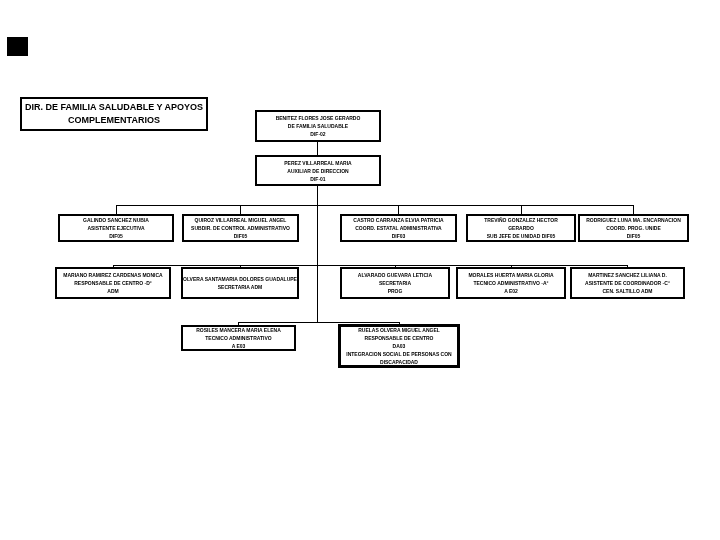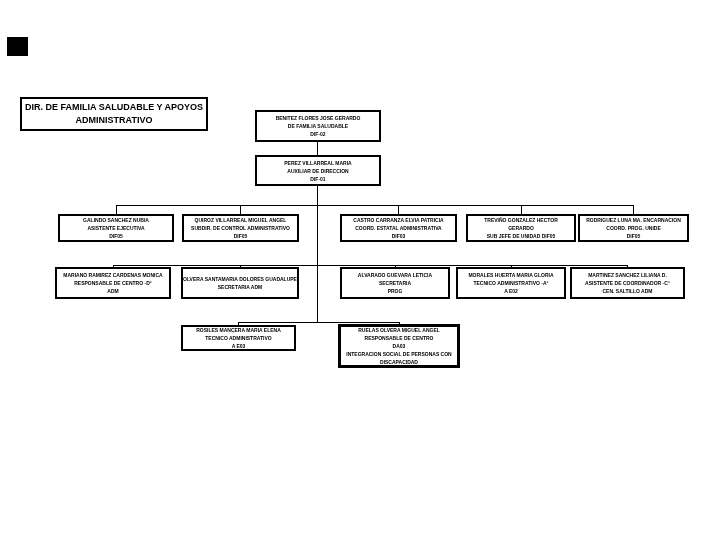--- a/index.html
+++ b/index.html
@@ -25,21 +25,21 @@
 </style>
 </head>
 <body>
 
 <div class="stage">
 
   <div class="corner-mark"></div>
 
   <div class="title-box">
     <div class="tln">DIR. DE FAMILIA SALUDABLE Y APOYOS</div>
-    <div class="tln">ADMINISTRATIVO</div>
+    <div class="tln">COMPLEMENTARIOS</div>
   </div>
 
   <div class="vline" style="left:317px;top:142px;width:1px;height:13px;"></div>
   <div class="vline" style="left:317px;top:186px;width:1px;height:136px;"></div>
 
   <div class="hline" style="left:116px;top:205px;width:518px;height:1px;"></div>
   <div class="vline" style="left:116px;top:205px;width:1px;height:9px;"></div>
   <div class="vline" style="left:240px;top:205px;width:1px;height:9px;"></div>
   <div class="vline" style="left:398px;top:205px;width:1px;height:9px;"></div>
   <div class="vline" style="left:521px;top:205px;width:1px;height:9px;"></div>

